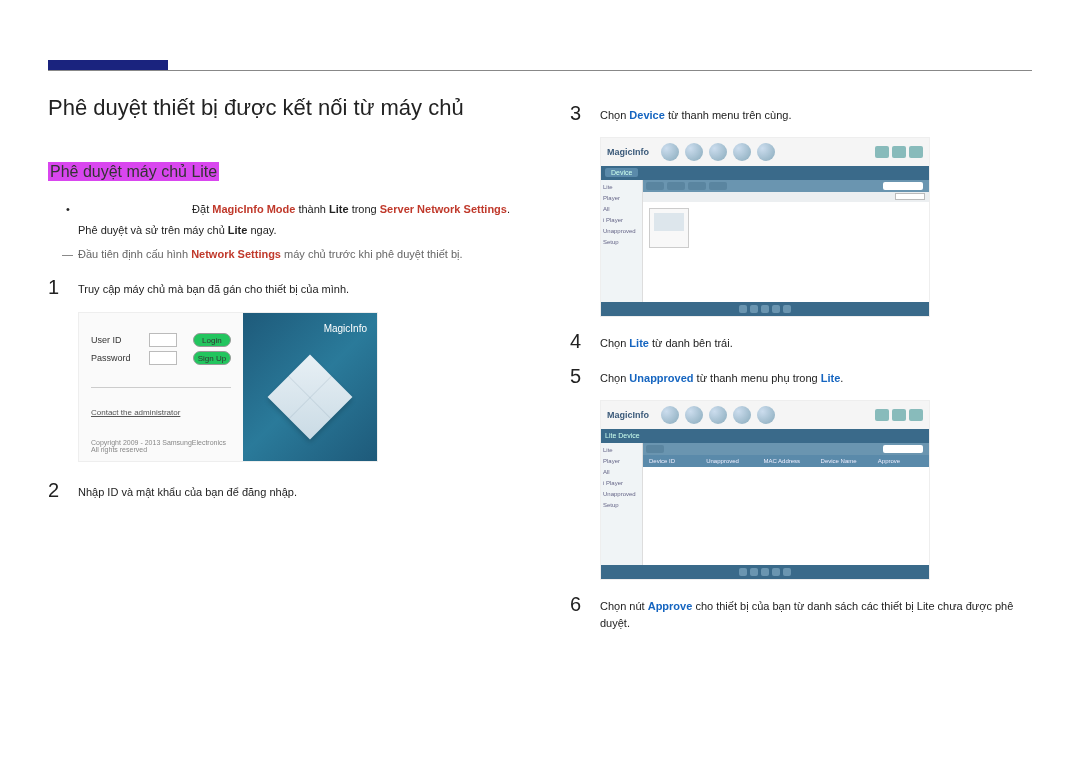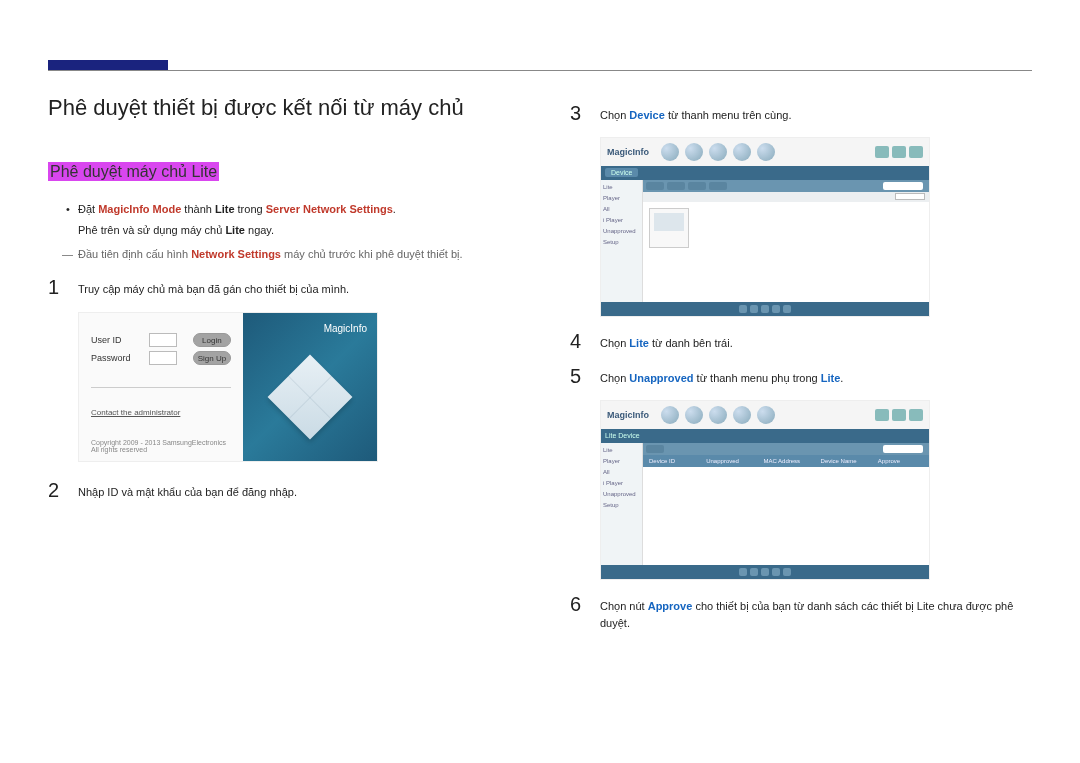--- a/index.html
+++ b/index.html
@@ -51,20 +51,21 @@
     padding: 1px 2px;
   }
   .sub-section { margin-top: 20px; }
   .bullet-line {
     font-size: 11px;
     color: #222;
     margin-bottom: 4px;
     padding-left: 30px;
     position: relative;
     line-height: 1.5;
+    text-align: right;
   }
   .bullet-line::before {
     content: "•";
     position: absolute;
     left: 18px;
   }
   .bullet-line-nobullet {
     font-size: 11px;
     color: #222;
     padding-left: 30px;
@@ -131,21 +132,21 @@
     flex: 1;
     height: 14px;
     border: 1px solid #bbb;
     background: #fff;
   }
   .login-btn {
     width: 38px;
     height: 14px;
     border: 1px solid #999;
     border-radius: 7px;
-    background: #a3a3a3;
+    background: #22c55e;
     font-size: 8px;
     display: flex;
     align-items: center;
     justify-content: center;
     color: #333;
   }
   .contact-link {
     font-size: 8px;
     color: #555;
     text-decoration: underline;
@@ -302,21 +303,21 @@
 
   <div class="col">
     <h1>Phê duyệt thiết bị được kết nối từ máy chủ</h1>
     <span class="h2-highlight">Phê duyệt máy chủ Lite</span>
 
     <div class="sub-section">
       <div class="bullet-line">
         <span>Đặt </span><span class="em-red">MagicInfo Mode</span><span> thành </span><span class="em-bold">Lite</span><span> trong </span><span class="em-red">Server Network Settings</span><span>.</span>
       </div>
       <div class="bullet-line-nobullet">
-        <span>Phê trên và sử dụng máy chủ </span><span class="em-bold">Lite</span><span> ngay.</span>
+        <span>Phê duyệt và sử trên máy chủ </span><span class="em-bold">Lite</span><span> ngay.</span>
       </div>
       <div class="note-line">
         <span>Đầu tiên định cấu hình </span><span class="em-red">Network Settings</span><span> máy chủ trước khi phê duyệt thiết bị.</span>
       </div>
     </div>
 
     <div class="step">
       <div class="step-num">1</div>
       <div class="step-text">Truy cập máy chủ mà bạn đã gán cho thiết bị của mình.</div>
     </div>

